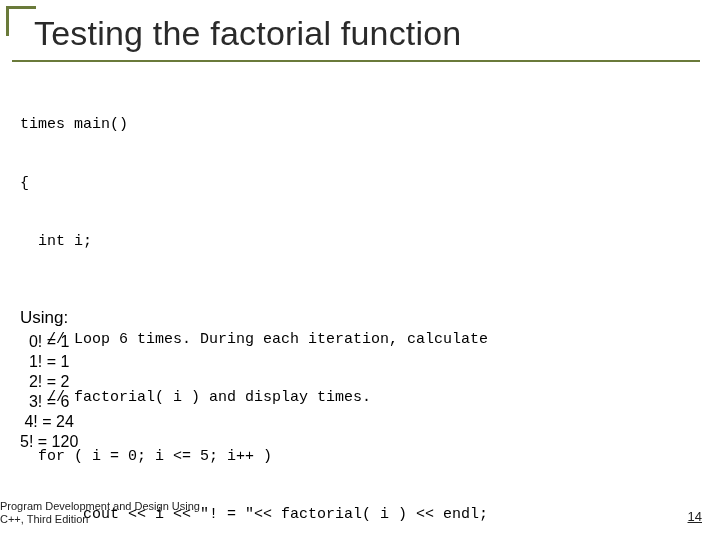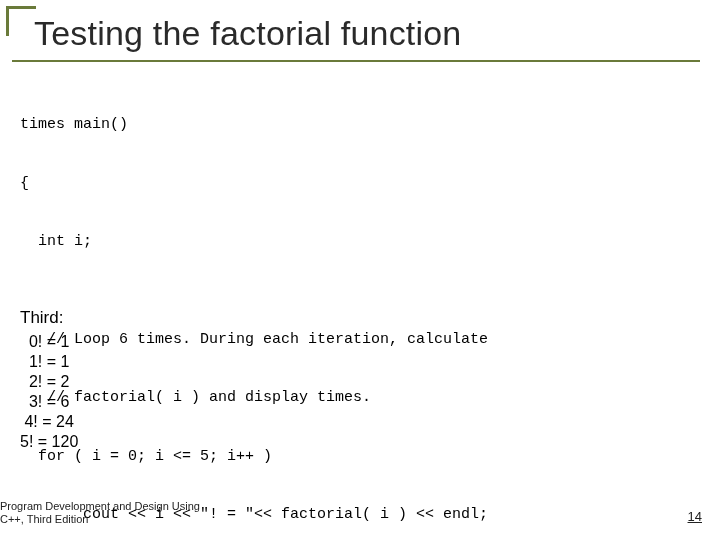--- a/index.html
+++ b/index.html
@@ -92,21 +92,21 @@
     <div class="code-line">{</div>
     <div class="code-line">  int i;</div>
     <div class="code-line"></div>
     <div class="code-line">   // Loop 6 times. During each iteration, calculate</div>
     <div class="code-line">   // factorial( i ) and display times.</div>
     <div class="code-line">  for ( i = 0; i &lt;= 5; i++ )</div>
     <div class="code-line">       cout &lt;&lt; i &lt;&lt; "! = "&lt;&lt; factorial( i ) &lt;&lt; endl;</div>
     
   </div>
 
-  <div class="output-label">Third:</div>
+  <div class="output-label">Using:</div>
 
   <div class="output">
     <div>0! = 1</div>
     <div>1! = 1</div>
     <div>2! = 2</div>
     <div>3! = 6</div>
     <div>4! = 24</div>
     <div>5! = 120</div>
   </div>
 

